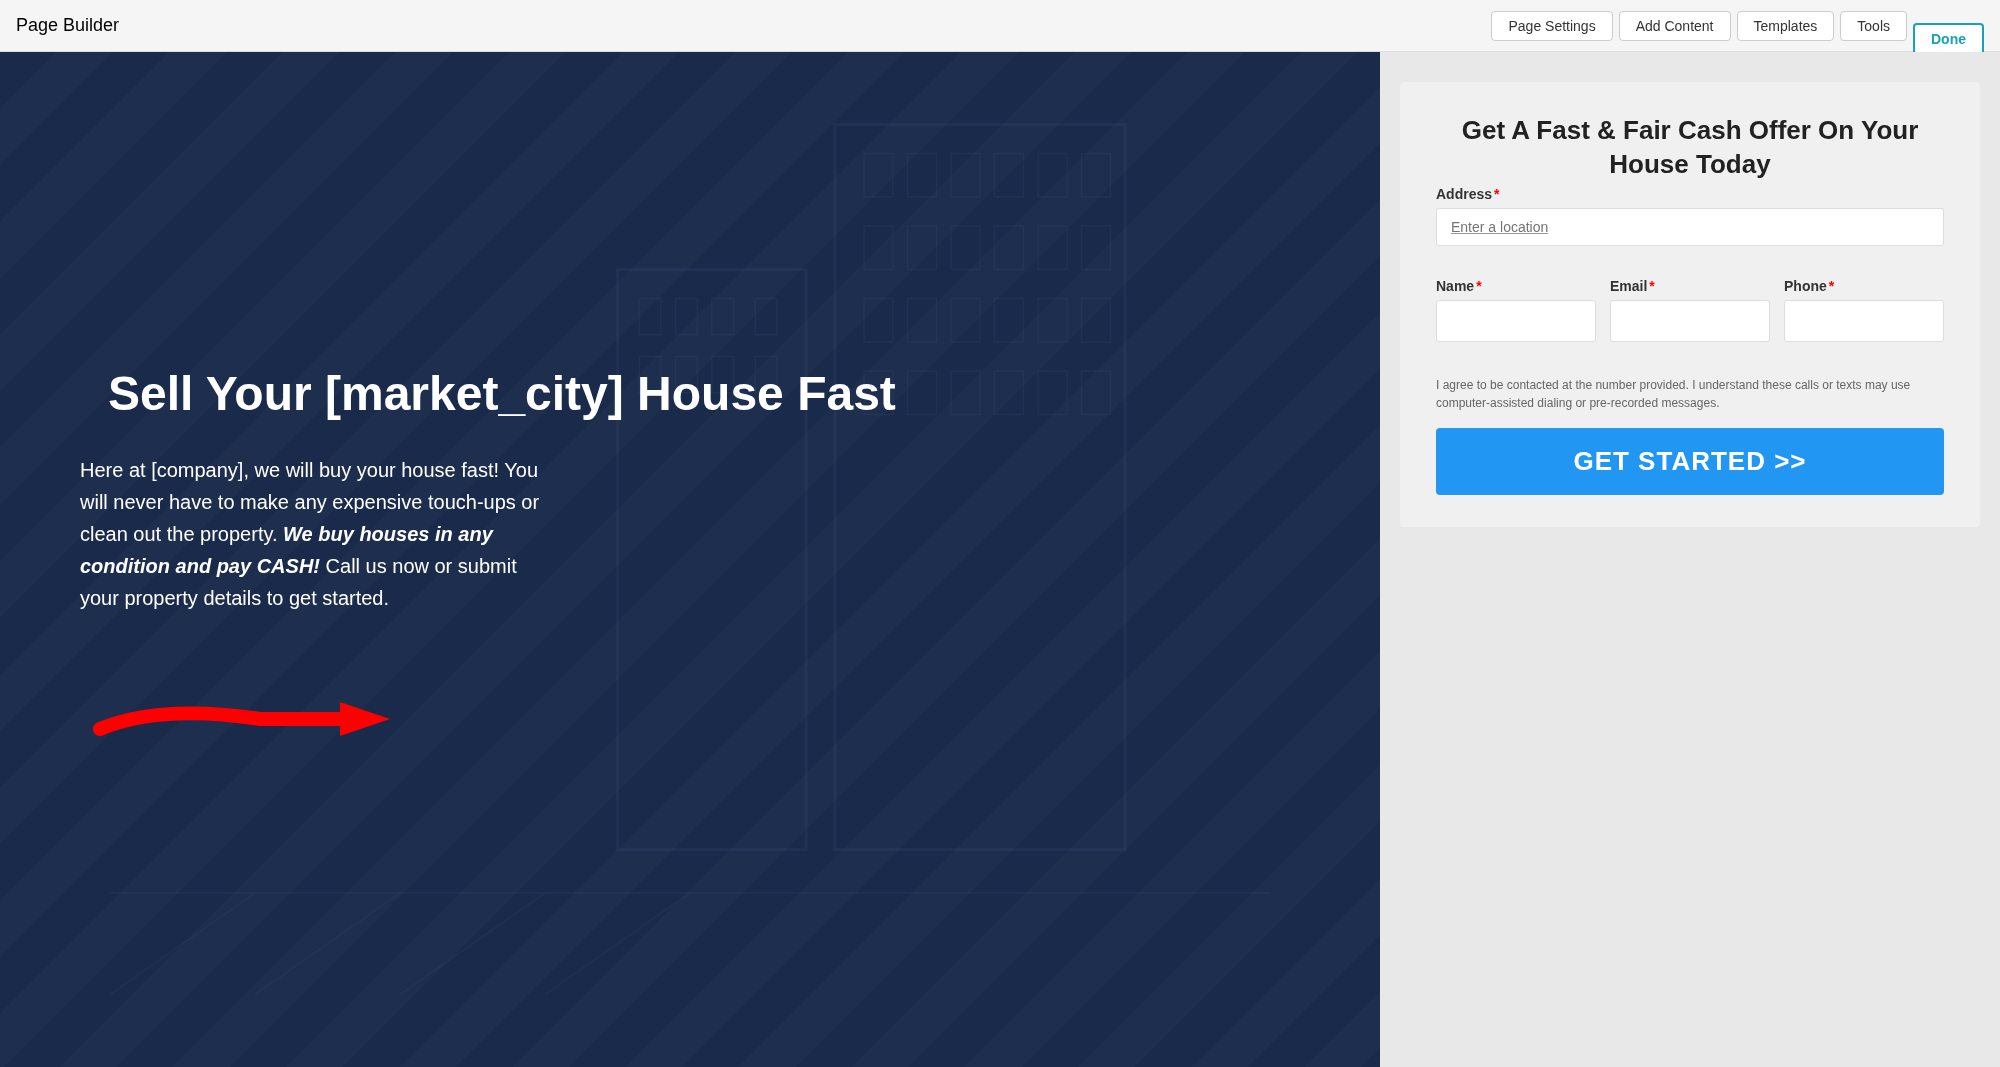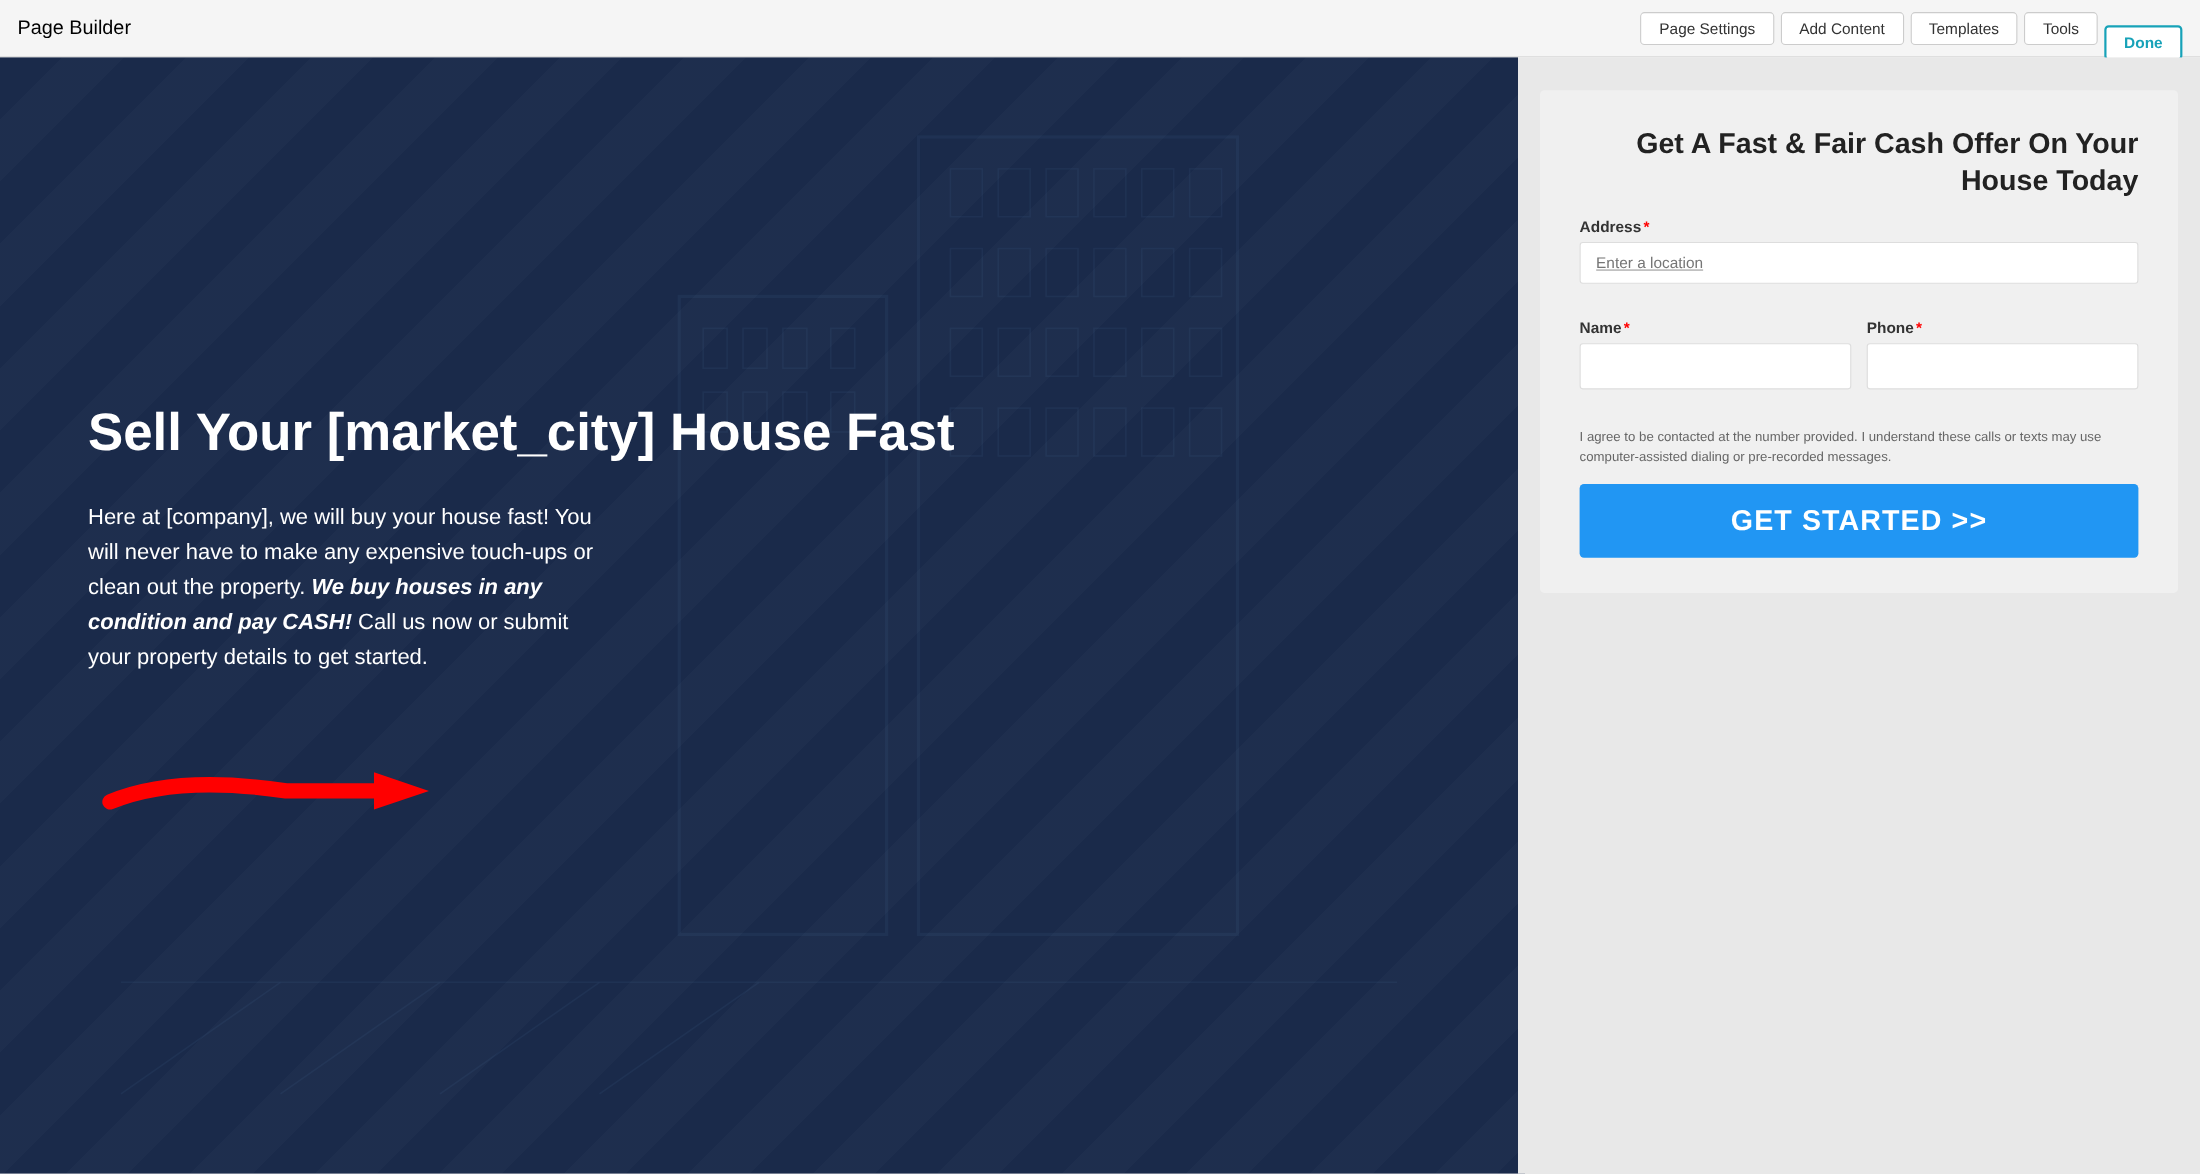--- a/index.html
+++ b/index.html
@@ -85,20 +85,21 @@
     }
 
     .left-panel h1 {
       color: #fff;
       font-size: 48px;
       font-weight: 900;
       line-height: 1.2;
       margin-bottom: 32px;
       position: relative;
       z-index: 1;
+      margin-left: 28px;
     }
 
     .left-panel p {
       color: #fff;
       font-size: 20px;
       line-height: 1.6;
       max-width: 480px;
       position: relative;
       z-index: 1;
     }
@@ -138,23 +139,23 @@
       border-radius: 4px;
       padding: 32px 36px;
       width: 100%;
       max-width: 580px;
     }
 
     .form-card h2 {
       font-size: 26px;
       font-weight: 800;
       color: #222;
-      text-align: right;
+      text-align: center;
       line-height: 1.3;
-      margin-bottom: 16px;
+      margin-bottom: 4px;
     }
 
     .form-card .subtitle {
       font-size: 14px;
       color: #555;
       text-align: center;
       line-height: 1.6;
       margin-bottom: 28px;
     }
 
@@ -341,20 +342,26 @@
       
       <div class="form-row">
         <div class="form-group">
           <label class="form-label">
             <span>Name</span><span class="required-star">*</span>
           </label>
           <input class="form-input-small" type="text" style="">
         </div>
         <div class="form-group">
           <label class="form-label">
+            <span>Email</span><span class="required-star">*</span>
+          </label>
+          <input class="form-input-small" type="email" style="">
+        </div>
+        <div class="form-group">
+          <label class="form-label">
             <span>Phone</span><span class="required-star">*</span>
           </label>
           <input class="form-input-small" type="tel" style="">
         </div>
       </div>
 
       
       <p class="consent-text">I agree to be contacted at the number provided. I understand these calls or texts may use computer-assisted dialing or pre-recorded messages.</p>
 
       

